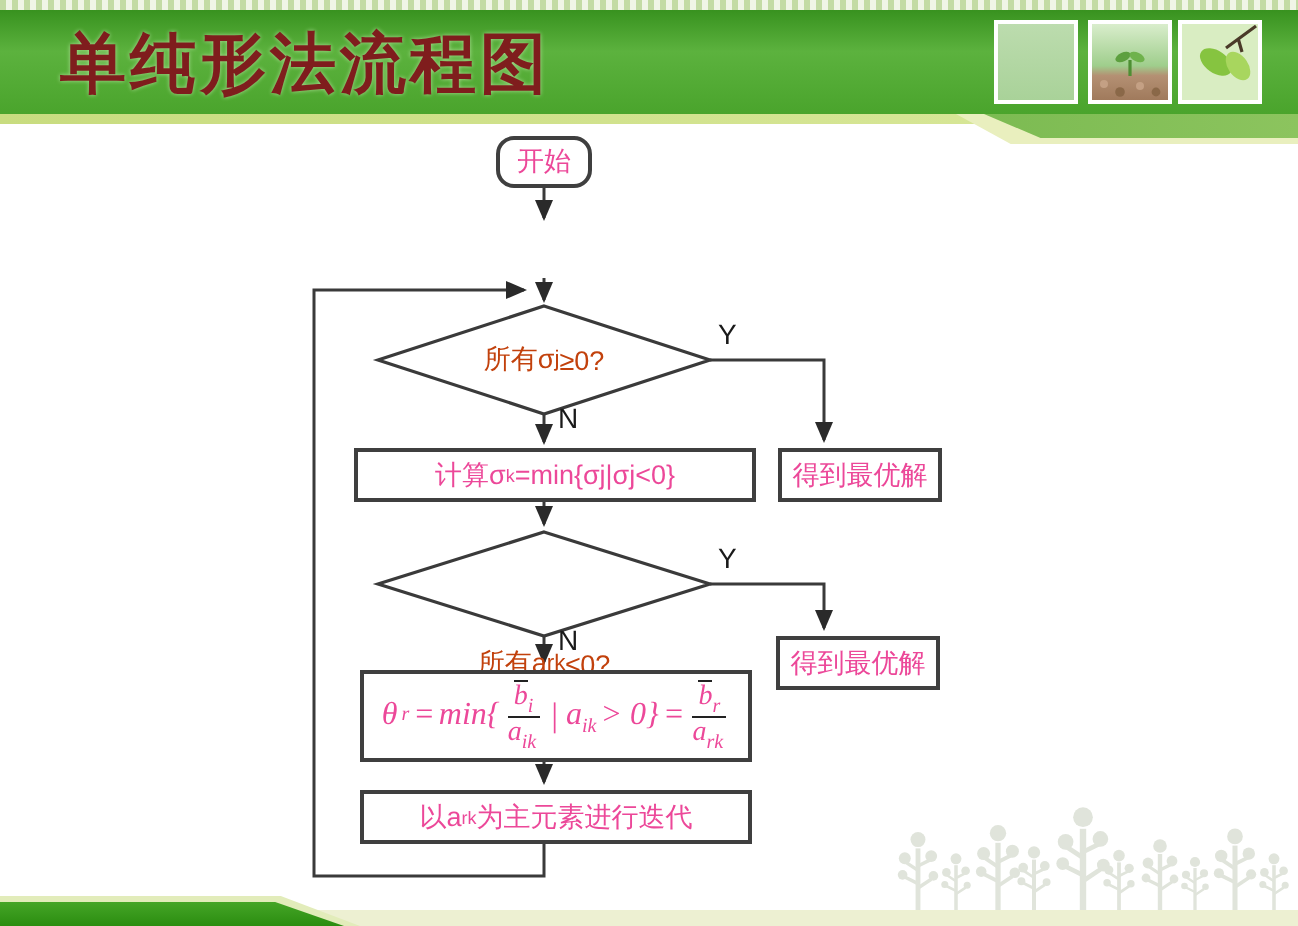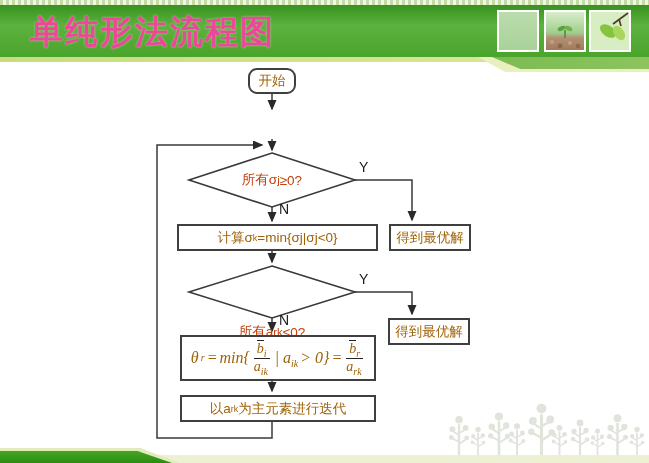--- a/index.html
+++ b/index.html
@@ -11,21 +11,21 @@
   .top-dots{
     position:absolute;left:0;top:0;width:649px;height:5px;
     background:repeating-linear-gradient(90deg,#c3dba4 0 3px,#f0f5e6 3px 6px);
   }
   .header-bar{
     position:absolute;left:0;top:5px;width:649px;height:52px;
     background:linear-gradient(180deg,#38921f 0%,#5cb23e 40%,#4aa42c 100%);
   }
   .page-title{
     position:absolute;left:30px;top:7px;height:50px;line-height:50px;
-    font-size:33px;font-weight:bold;color:#ec4899;letter-spacing:2px;
+    font-size:33px;font-weight:bold;color:#7f1d1d;letter-spacing:2px;
     text-shadow:0 0 2px rgba(230,255,210,.6);
   }
   .thumb{position:absolute;top:10px;width:42px;height:42px;border:2px solid #fff;box-sizing:border-box;}
   .thumb svg{display:block;}
   .t1{left:497px;background:linear-gradient(180deg,#bcdcae,#a9d299);}
   .t2{left:544px;}
   .t3{left:589px;}
   .header-strip{
     position:absolute;left:0;top:57px;width:649px;height:5px;
     background:linear-gradient(90deg,#c8dc7f,#dbe99d);
@@ -49,21 +49,21 @@
     position:absolute;left:0;top:451px;width:172px;height:12px;
     background:linear-gradient(180deg,#45a527,#2b8d10);
     clip-path:polygon(0 0,80% 0,100% 100%,0 100%);
   }
   
   .flowchart{position:absolute;left:0;top:0;width:649px;height:463px;}
   .connector-layer{position:absolute;left:0;top:0;}
   .node{
     position:absolute;box-sizing:border-box;background:#fff;border:2px solid #3f3f3f;
     display:flex;align-items:center;justify-content:center;
-    font-size:13.5px;color:#a16207;white-space:nowrap;
+    font-size:13.5px;color:#ec4899;white-space:nowrap;
   }
   .node sub{font-size:9px;line-height:0;}
   .rounded{border-radius:9px;}
   .dtext{
     position:absolute;display:flex;align-items:center;justify-content:center;
     font-size:13.5px;color:#c2410c;white-space:nowrap;background:transparent;border:none;
   }
   .branch-label{position:absolute;font-size:14px;color:#1a1a1a;}
   
   .formula{

